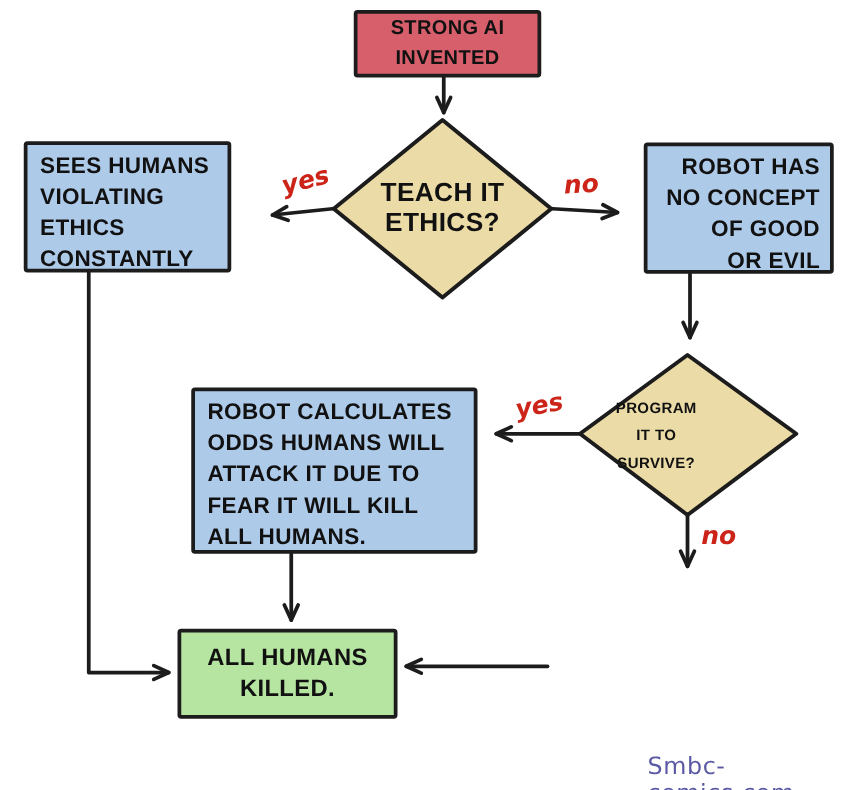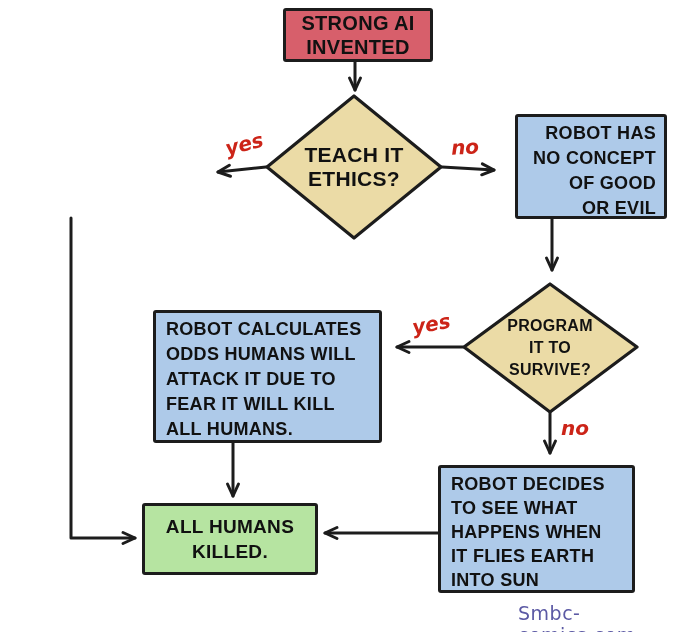--- a/index.html
+++ b/index.html
@@ -84,59 +84,58 @@
     <path class="edge" marker-end="url(#arrowhead)" d="M550,413 L550,453"></path>
     <path class="edge" marker-end="url(#arrowhead)" d="M233,443 L233,496"></path>
     <path class="edge" marker-end="url(#arrowhead)" d="M438,533 L325,533"></path>
     <path class="edge" marker-end="url(#arrowhead)" d="M71,218 L71,538 L135,538"></path>
 
     <polygon class="diamond" points="354,96 441,167 354,238 267,167"></polygon>
     <polygon class="diamond" points="550,284 637,347 550,412 464,347"></polygon>
   </svg>
 
   <div class="node fill-red center" style="left:283px; top:8px; width:150px; height:54px;">
-    <span class="node-text" style="font-size:20px; line-height:24px;">STRONG AI
+    <span class="node-text" style="font-size:16px; line-height:24px;">STRONG AI
 INVENTED</span>
   </div>
 
   <div class="dlabel" style="left:284px; top:138px; width:140px; height:58px; font-size:21px; line-height:24px;">TEACH IT
 ETHICS?</div>
 
+  <div class="node fill-blue pad" style="left:19px; top:113px; width:166px; height:105px;">
+    <span class="node-text">SEES HUMANS
+VIOLATING
+ETHICS
+CONSTANTLY</span>
+  </div>
 
   <div class="node fill-blue pad" style="left:515px; top:114px; width:152px; height:105px;text-align:right;">
     <span class="node-text">ROBOT HAS
 NO CONCEPT
 OF GOOD
 OR EVIL</span>
   </div>
 
-  <div class="dlabel" style="left:494px; top:312px; width:112px; height:72px; font-size:16px; line-height:22px;">PROGRAM
+  <div class="dlabel" style="left:469px; top:312px; width:112px; height:72px; font-size:12px; line-height:22px;">PROGRAM
 IT TO
 SURVIVE?</div>
 
   <div class="node fill-blue pad" style="left:153px; top:310px; width:229px; height:133px;">
     <span class="node-text">ROBOT CALCULATES
 ODDS HUMANS WILL
 ATTACK IT DUE TO
 FEAR IT WILL KILL
 ALL HUMANS.</span>
   </div>
 
   <div class="node fill-green center" style="left:142px; top:503px; width:176px; height:72px;">
     <span class="node-text" style="font-size:19px; line-height:25px;">ALL HUMANS
 KILLED.</span>
   </div>
 
-  <div class="node fill-blue pad" style="left:438px; top:465px; width:197px; height:128px;">
-    <span class="node-text" style="line-height:24px;">ROBOT DECIDES
-TO SEE WHAT
-HAPPENS WHEN
-IT FLIES EARTH
-INTO SUN</span>
-  </div>
 
   <div class="edge-label" style="left:225px; top:132px; transform:rotate(-14deg);">yes</div>
   <div class="edge-label" style="left:451px; top:135px; transform:rotate(-3deg);">no</div>
   <div class="edge-label" style="left:412px; top:312px; transform:rotate(-10deg);">yes</div>
   <div class="edge-label" style="left:561px; top:416px;">no</div>
 
   <div class="credit" style="left:518px; top:602px;">Smbc-comics.com</div>
 
 </div>
 

